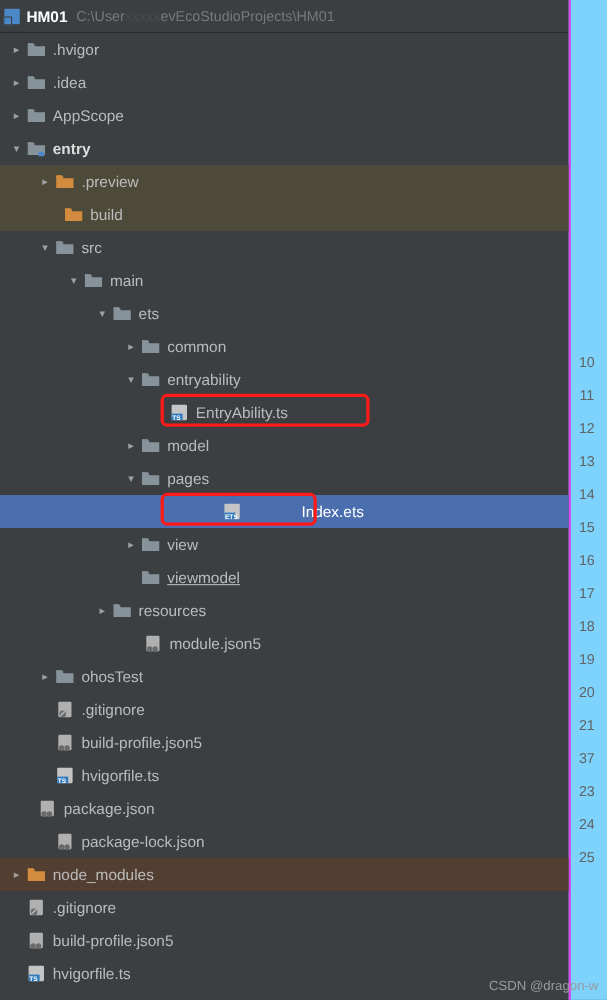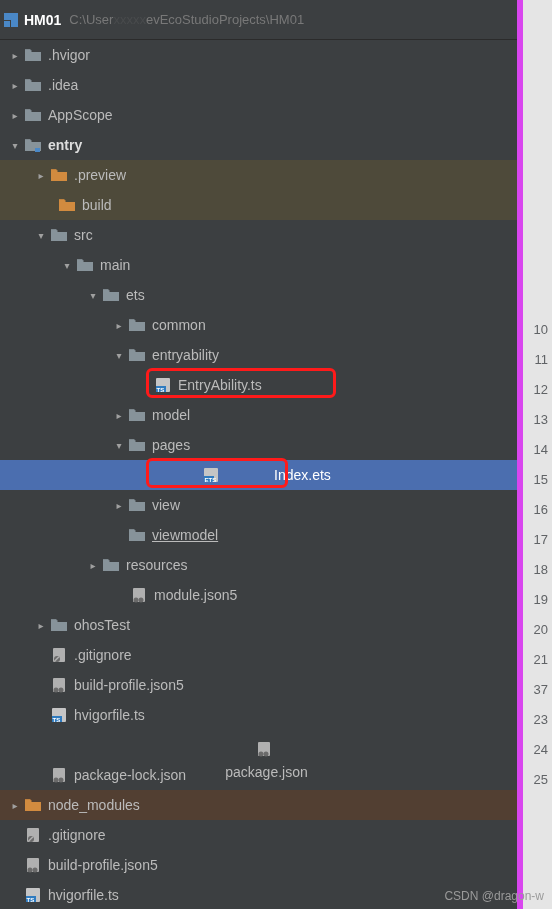--- a/index.html
+++ b/index.html
@@ -15,32 +15,32 @@
   }
   .container { display: flex; height: 100%; }
   .tree-panel {
     width: 517px;
     background: #3c3f41;
     height: 100%;
     overflow-y: auto;
   }
   .gutter {
     width: 35px;
-    background: #e5e5e5;
-    border-left: 6px solid #d946ef;
+    background: #7dd3fc;
+    border-left: 2px solid #d946ef;
     padding-top: 315px;
     color: #606366;
     font-size: 13px;
-    text-align: right;
+    text-align: center;
   }
   .gutter div { height: 30px; line-height: 30px; padding-right: 4px; }
   .header {
     display: flex;
     align-items: center;
-    height: 40px;
+    height: 30px;
     padding-left: 4px;
     background: #3c3f41;
     border-bottom: 1px solid #2b2b2b;
   }
   .header-icon {
     width: 14px; height: 14px;
     background: #4a88c7;
     margin-right: 6px;
     position: relative;
   }
@@ -342,21 +342,21 @@
           <span class="chev empty">▸</span>
           <span class="ico file">
             <svg viewBox="0 0 16 16">
               <rect x="1" y="1" width="14" height="14" fill="#c5c5c5" rx="1"></rect>
               <rect x="1" y="9" width="10" height="6" fill="#2f7bbf"></rect>
               <text x="1.5" y="14.5" font-size="6" fill="#fff" font-weight="bold">TS</text>
             </svg>
           </span>
           <span class="label">hvigorfile.ts</span>
         </div>
-        <div class="row" style="padding-left: 16px; flex-direction: column;">
+        <div class="row" style="padding-left: 16px;">
           <span class="chev empty">▸</span>
           <span class="ico file">
             <svg viewBox="0 0 16 16">
               <rect x="2" y="1" width="12" height="14" fill="#b0b0b0" rx="1"></rect>
               <circle cx="5" cy="13" r="2.5" fill="#6a6a6a"></circle>
               <circle cx="10" cy="13" r="2.5" fill="#6a6a6a"></circle>
             </svg>
           </span>
           <span class="label">package.json</span>
         </div>

